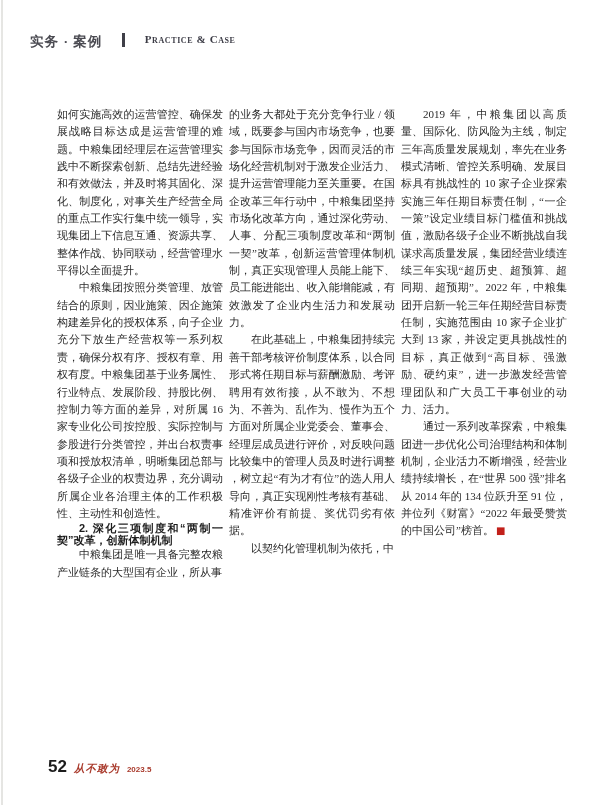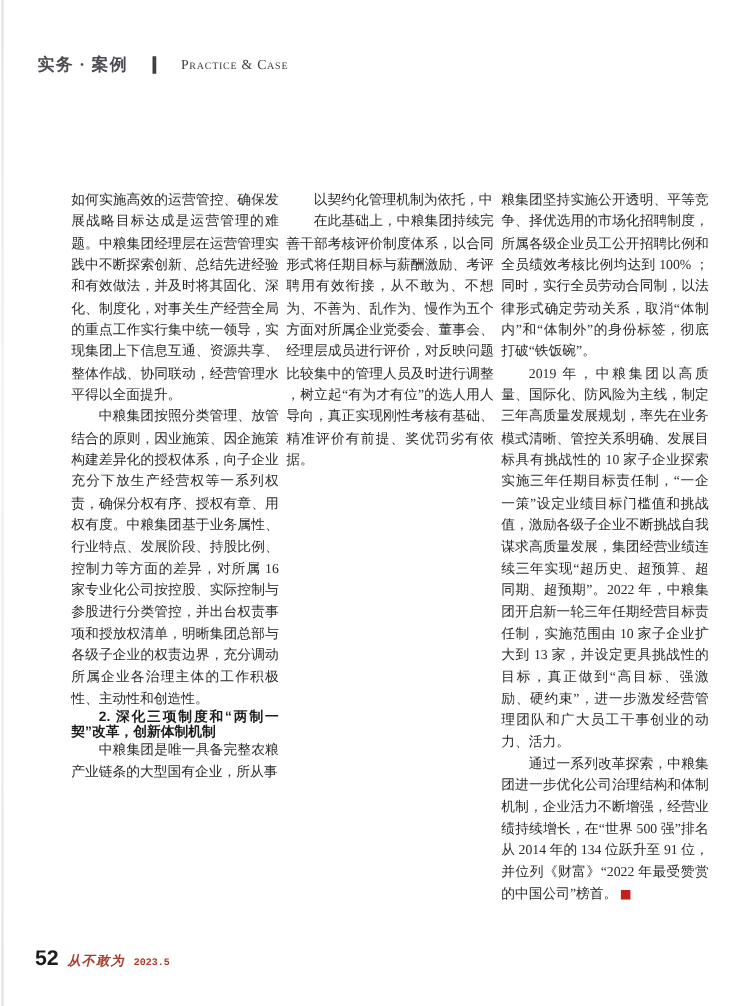--- a/index.html
+++ b/index.html
@@ -11,42 +11,42 @@
     color:#2a2a2a;
     overflow:hidden;
   }
   .edge-line{
     position:absolute;left:1px;top:0;width:2px;height:100%;
     background:linear-gradient(#cfcfca,#e9e9e5 40%,#dcdcd8 75%,#cfcfca);
     opacity:.55;
   }
   
   .page-header{
-    position:absolute;top:43px;left:30px;
-    display:flex;align-items:center;gap:20px;
+    position:absolute;top:33px;left:30px;
+    display:flex;gap:20px;
     white-space:nowrap;
   }
   .sec-cn{
     font-size:13.5px;font-weight:700;color:#4b4b52;
     letter-spacing:1px;
     font-family:"Liberation Serif",serif;
   }
   .hdr-bar{
     display:inline-block;width:2.5px;height:14px;background:#3f3f48;
   }
   .sec-en{
-    font-size:11px;color:#3c3c46;font-weight:400;
+    font-size:11px;color:#3c3c46;font-weight:700;
     font-variant:small-caps;letter-spacing:.6px;
     font-family:"Liberation Serif",serif;
   }
   
   .article{
     position:absolute;top:106px;left:57px;
     width:512px;
-    display:flex;gap:6px;margin-top:46px;
+    display:flex;gap:6px;
   }
   .col{
     width:166px;flex:0 0 166px;
     font-size:11px;line-height:17.35px;
     text-align:justify;
     color:#2a2a2a;
   }
   .col p{margin:0;}
   .col h3{
     margin:0;font-size:11px;line-height:12px;
@@ -61,29 +61,30 @@
     margin-left:2px;
   }
   
   .page-footer{
     position:absolute;top:757px;left:28px;
     display:flex;align-items:baseline;gap:7px;
   }
   .page-num{
     font-size:17px;font-weight:700;color:#1c1c1c;
     font-family:"Liberation Sans","DejaVu Sans",sans-serif;
+    margin-left:20px;
   }
   .mag-logo{
     font-size:10.5px;font-weight:700;font-style:italic;
     color:#a93a2c;letter-spacing:1px;
     font-family:"Liberation Serif",serif;
   }
   .issue{
     font-size:8px;font-weight:700;color:#a93a2c;
-    font-family:Liberation Mono, monospace;
+    font-family:Liberation Sans, sans-serif;
   }
 </style>
 </head>
 <body>
 
 <div class="edge-line"></div>
 
 <header class="page-header">
   <span class="sec-cn">实务 · 案例</span>
   <span class="hdr-bar"></span>
@@ -93,26 +94,26 @@
 <main class="article">
 
   <div class="col">
     <p class="noindent">如何实施高效的运营管控、确保发展战略目标达成是运营管理的难题。中粮集团经理层在运营管理实践中不断探索创新、总结先进经验和有效做法，并及时将其固化、深化、制度化，对事关生产经营全局的重点工作实行集中统一领导，实现集团上下信息互通、资源共享、整体作战、协同联动，经营管理水平得以全面提升。</p>
     <p class="indent">中粮集团按照分类管理、放管结合的原则，因业施策、因企施策构建差异化的授权体系，向子企业充分下放生产经营权等一系列权责，确保分权有序、授权有章、用权有度。中粮集团基于业务属性、行业特点、发展阶段、持股比例、控制力等方面的差异，对所属 16 家专业化公司按控股、实际控制与参股进行分类管控，并出台权责事项和授放权清单，明晰集团总部与各级子企业的权责边界，充分调动所属企业各治理主体的工作积极性、主动性和创造性。</p>
     <h3 class="indent">2. 深化三项制度和“两制一契”改革，创新体制机制</h3>
     <p class="indent">中粮集团是唯一具备完整农粮产业链条的大型国有企业，所从事</p>
   </div>
 
   <div class="col">
+    <p class="noindent">的业务大都处于充分竞争行业 / 领域，既要参与国内市场竞争，也要参与国际市场竞争，因而灵活的市场化经营机制对于激发企业活力、提升运营管理能力至关重要。在国企改革三年行动中，中粮集团坚持市场化改革方向，通过深化劳动、人事、分配三项制度改革和“两制一契”改革，创新运营管理体制机制，真正实现管理人员能上能下、员工能进能出、收入能增能减，有效激发了企业内生活力和发展动力。</p>
+    <p class="indent">在此基础上，中粮集团持续完善干部考核评价制度体系，以合同形式将任期目标与薪酬激励、考评聘用有效衔接，从不敢为、不想为、不善为、乱作为、慢作为五个方面对所属企业党委会、董事会、经理层成员进行评价，对反映问题比较集中的管理人员及时进行调整 ，树立起“有为才有位”的选人用人导向，真正实现刚性考核有基础、精准评价有前提、奖优罚劣有依据。</p>
     <p class="indent">以契约化管理机制为依托，中</p>
-    <p class="indent">在此基础上，中粮集团持续完善干部考核评价制度体系，以合同形式将任期目标与薪酬激励、考评聘用有效衔接，从不敢为、不想为、不善为、乱作为、慢作为五个方面对所属企业党委会、董事会、经理层成员进行评价，对反映问题比较集中的管理人员及时进行调整 ，树立起“有为才有位”的选人用人导向，真正实现刚性考核有基础、精准评价有前提、奖优罚劣有依据。</p>
   </div>
 
   <div class="col">
-    <p class="noindent">粮集团坚持实施公开透明、平等竞争、择优选用的市场化招聘制度，所属各级企业员工公开招聘比例和全员绩效考核比例均达到 100% ；同时，实行全员劳动合同制，以法律形式确定劳动关系，取消“体制内”和“体制外”的身份标签，彻底打破“铁饭碗”。</p>
     <p class="indent">2019 年，中粮集团以高质量、国际化、防风险为主线，制定三年高质量发展规划，率先在业务模式清晰、管控关系明确、发展目标具有挑战性的 10 家子企业探索实施三年任期目标责任制，“一企一策”设定业绩目标门槛值和挑战值，激励各级子企业不断挑战自我谋求高质量发展，集团经营业绩连续三年实现“超历史、超预算、超同期、超预期”。2022 年，中粮集团开启新一轮三年任期经营目标责任制，实施范围由 10 家子企业扩大到 13 家，并设定更具挑战性的目标，真正做到“高目标、强激励、硬约束”，进一步激发经营管理团队和广大员工干事创业的动力、活力。</p>
     <p class="indent"><span>通过一系列改革探索，中粮集团进一步优化公司治理结构和体制机制，企业活力不断增强，经营业绩持续增长，在“世界 500 强”排名从 2014 年的 134 位跃升至 91 位，并位列《财富》“2022 年最受赞赏的中国公司”榜首。</span><span class="endmark">■</span></p>
   </div>
 
 </main>
 
 <footer class="page-footer">
   <span class="page-num">52</span>
   <span class="mag-logo">从不敢为</span>
   <span class="issue">2023.5</span>

